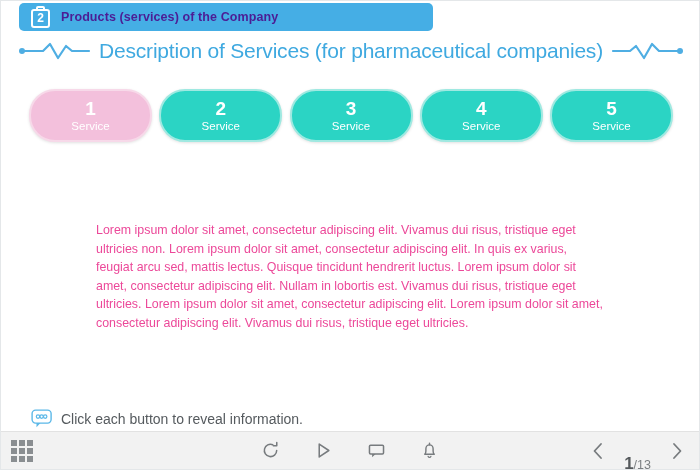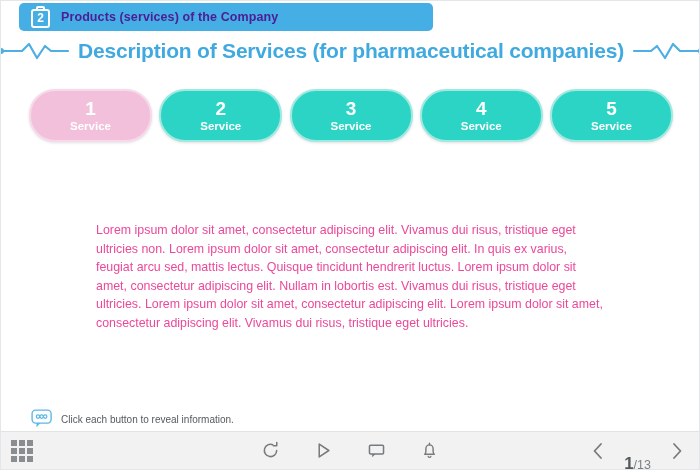--- a/index.html
+++ b/index.html
@@ -83,21 +83,21 @@
     height: 32px;
     display: flex;
     align-items: center;
     justify-content: center;
     gap: 8px;
   }
   .zig { flex: 0 0 auto; display: block; }
   .slide-title {
     color: #3FA9E0;
     font-size: 21px;
-    font-weight: bold;
+    font-weight: normal;
     white-space: nowrap;
     letter-spacing: -0.2px;
   }
 
   
   .buttons-row {
     position: absolute;
     left: 28px;
     top: 88px;
     width: 644px;
@@ -118,21 +118,21 @@
   }
   .svc-btn.teal  { background: #2BD4C4; border: 2px solid #9fe9e1; }
   .svc-btn.pink  { background: #F3C0DC; border: 2px solid #f7d9e9; }
   .svc-num {
     font-size: 19px;
     font-weight: bold;
     line-height: 21px;
   }
   .svc-label {
     font-size: 11.5px;
-    font-weight: bold;
+    font-weight: normal;
     line-height: 14px;
   }
 
   
   .body-text {
     position: absolute;
     left: 95px;
     top: 220px;
     width: 510px;
     color: #ec4899;
@@ -146,21 +146,21 @@
     position: absolute;
     left: 30px;
     top: 408px;
     display: flex;
     align-items: center;
     gap: 8px;
   }
   .bubble-icon { display: block; flex: 0 0 auto; }
   .hint-text {
     color: #555a5e;
-    font-size: 10px;
+    font-size: 14px;
     white-space: nowrap;
   }
 
   
   .toolbar {
     position: absolute;
     left: 0;
     bottom: 0;
     width: 698px;
     height: 38px;

